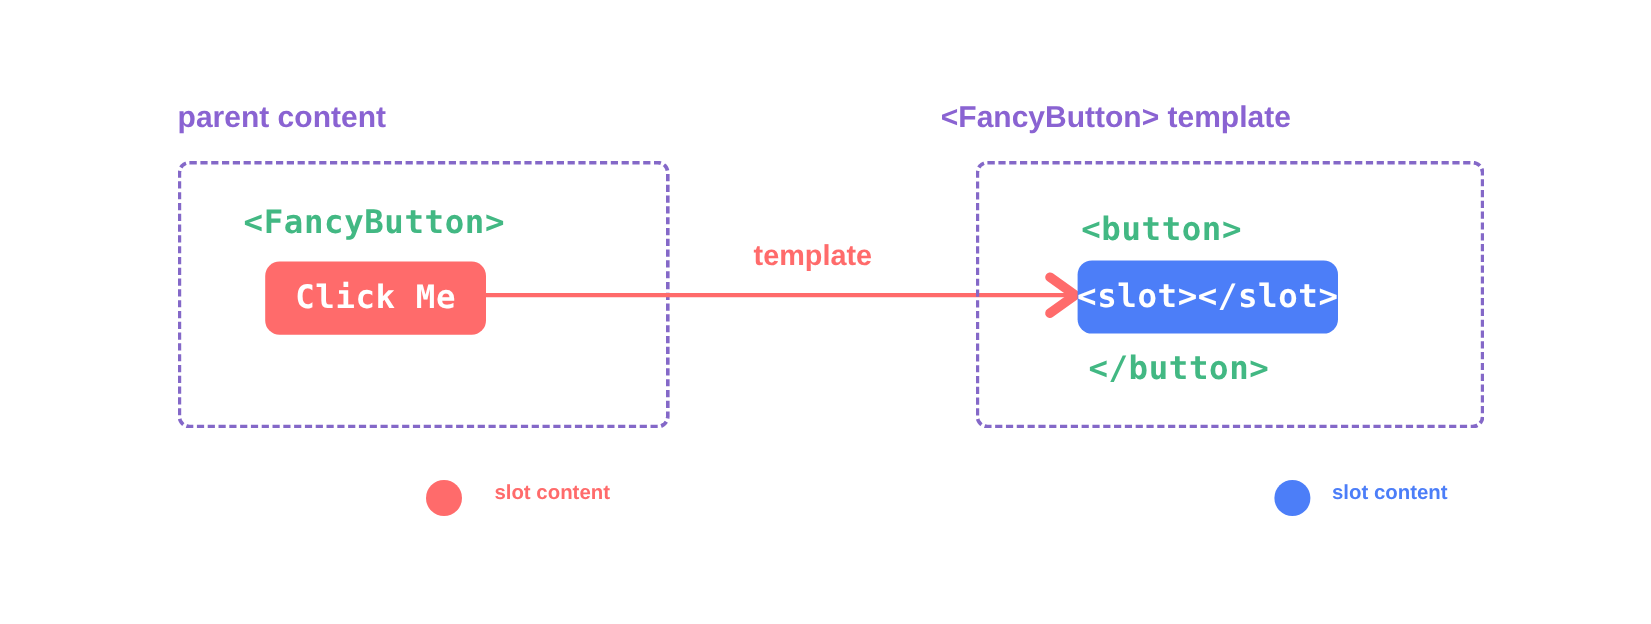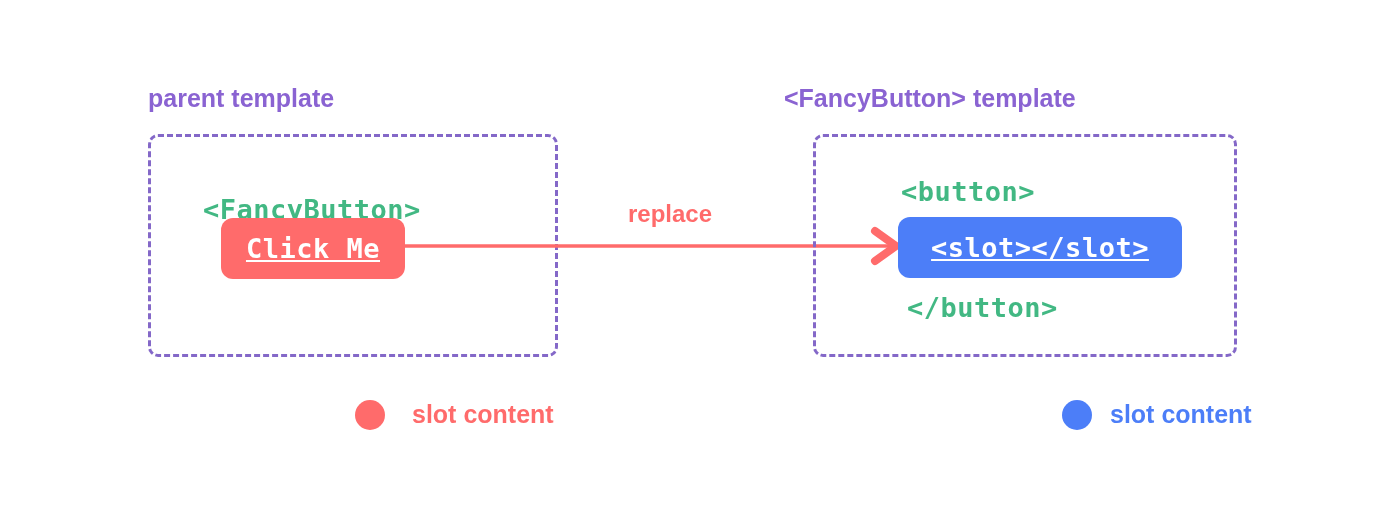--- a/index.html
+++ b/index.html
@@ -38,54 +38,53 @@
   .code {
     position: absolute;
     font-family: "DejaVu Sans Mono", "Liberation Mono", monospace;
     font-weight: 700;
     font-size: 27px;
     letter-spacing: 0.5px;
     color: var(--green-code, #42b883);
     white-space: nowrap;
     line-height: 1;
   }
-  .left-box .open   { left: 52px; top: 59px; }
+  .left-box .open   { left: 52px; top: 35px; }
   .left-box .close  { left: 52px; top: 160px; }
   .right-box .open  { left: 85px; top: 41px; }
   .right-box .close { left: 91px; top: 157px; }
 
   .fancy-btn {
     position: absolute;
     left: 70px; top: 81px;
     width: 184px; height: 61px;
     background: var(--coral, #ff6b6b);
     border-radius: 12px;
     display: flex;
     align-items: center;
     justify-content: center;
   }
   .slot-box {
     position: absolute;
     left: 82px; top: 80px;
-    width: 284px; height: 61px;
+    width: 217px; height: 61px;
     background: var(--blue, #4c7ef8);
     border-radius: 12px;
     display: flex;
     align-items: center;
     justify-content: center;
   }
   .box-code {
     font-family: "DejaVu Sans Mono", "Liberation Mono", monospace;
     font-weight: 700;
     font-size: 27px;
     letter-spacing: 0.5px;
     color: #ffffff;
     white-space: nowrap;
     line-height: 1;
-    text-decoration: underline;
   }
 
   .replace-label {
     position: absolute;
     left: 628px; top: 202px;
     font-size: 24px;
     font-weight: 700;
     color: var(--coral, #ff6b6b);
     line-height: 1;
   }
@@ -99,43 +98,43 @@
   .legend-dot {
     position: absolute;
     width: 30px; height: 30px;
     border-radius: 50%;
   }
   .dot-coral { left: 355px; top: 400px; background: var(--coral, #ff6b6b); }
   .dot-blue  { left: 1062px; top: 400px; background: var(--blue, #4c7ef8); }
   .legend-label {
     position: absolute;
     top: 402px;
-    font-size: 25px;
+    font-size: 17px;
     font-weight: 700;
     white-space: nowrap;
     line-height: 1;
   }
   .label-coral { left: 412px;  color: var(--coral, #ff6b6b); }
   .label-blue  { left: 1110px; color: var(--blue, #4c7ef8); }
 </style>
 </head>
 <body>
 
 <div class="canvas">
 
-  <div class="title left-title">parent template</div>
+  <div class="title left-title">parent content</div>
 
   <div class="dashed-box left-box">
     <div class="code open">&lt;FancyButton&gt;</div>
     <div class="fancy-btn">
       <span class="box-code">Click Me</span>
     </div>
   </div>
 
-  <div class="replace-label">replace</div>
+  <div class="replace-label">template</div>
 
   <svg class="arrow-svg" viewBox="0 0 496 40" aria-hidden="true">
     <line x1="0" y1="20" x2="486" y2="20" stroke="#ff6b6b" stroke-width="3.5"></line>
     <polyline points="471,5 492,20 471,35" fill="none" stroke="#ff6b6b" stroke-width="8" stroke-linecap="round" stroke-linejoin="round"></polyline>
   </svg>
 
   <div class="title right-title">&lt;FancyButton&gt; template</div>
 
   <div class="dashed-box right-box">
     <div class="code open">&lt;button&gt;</div>

